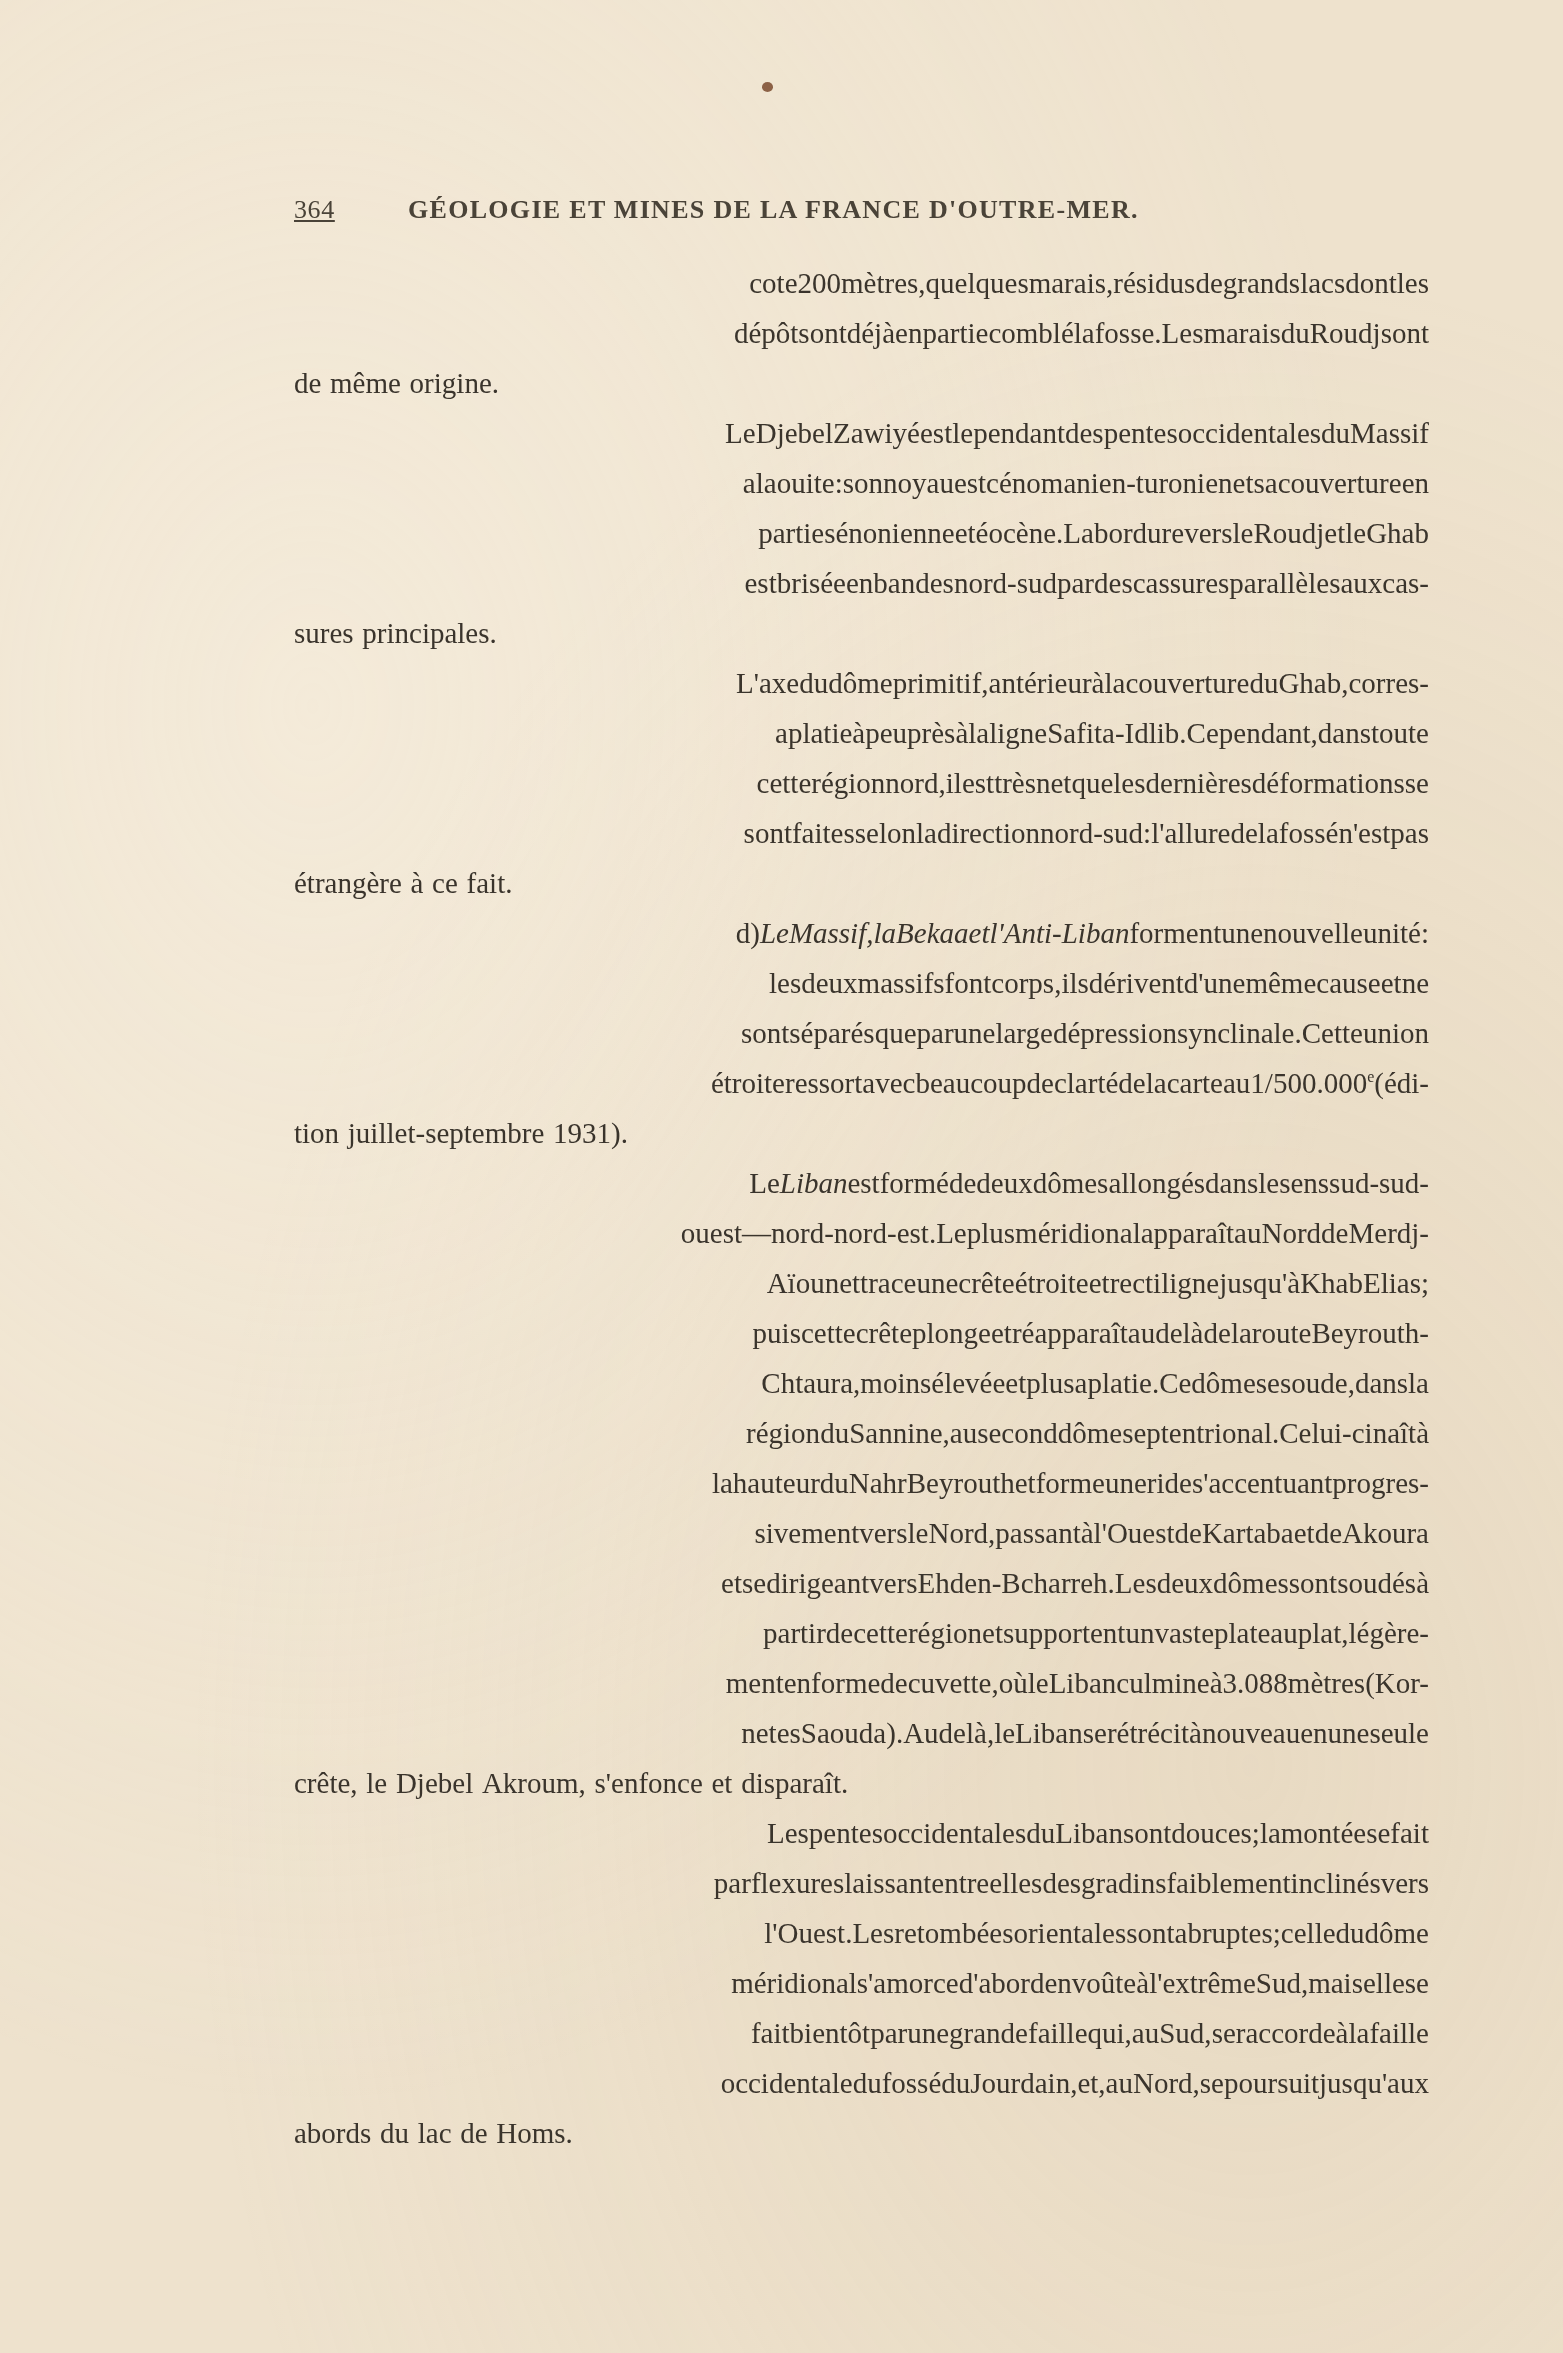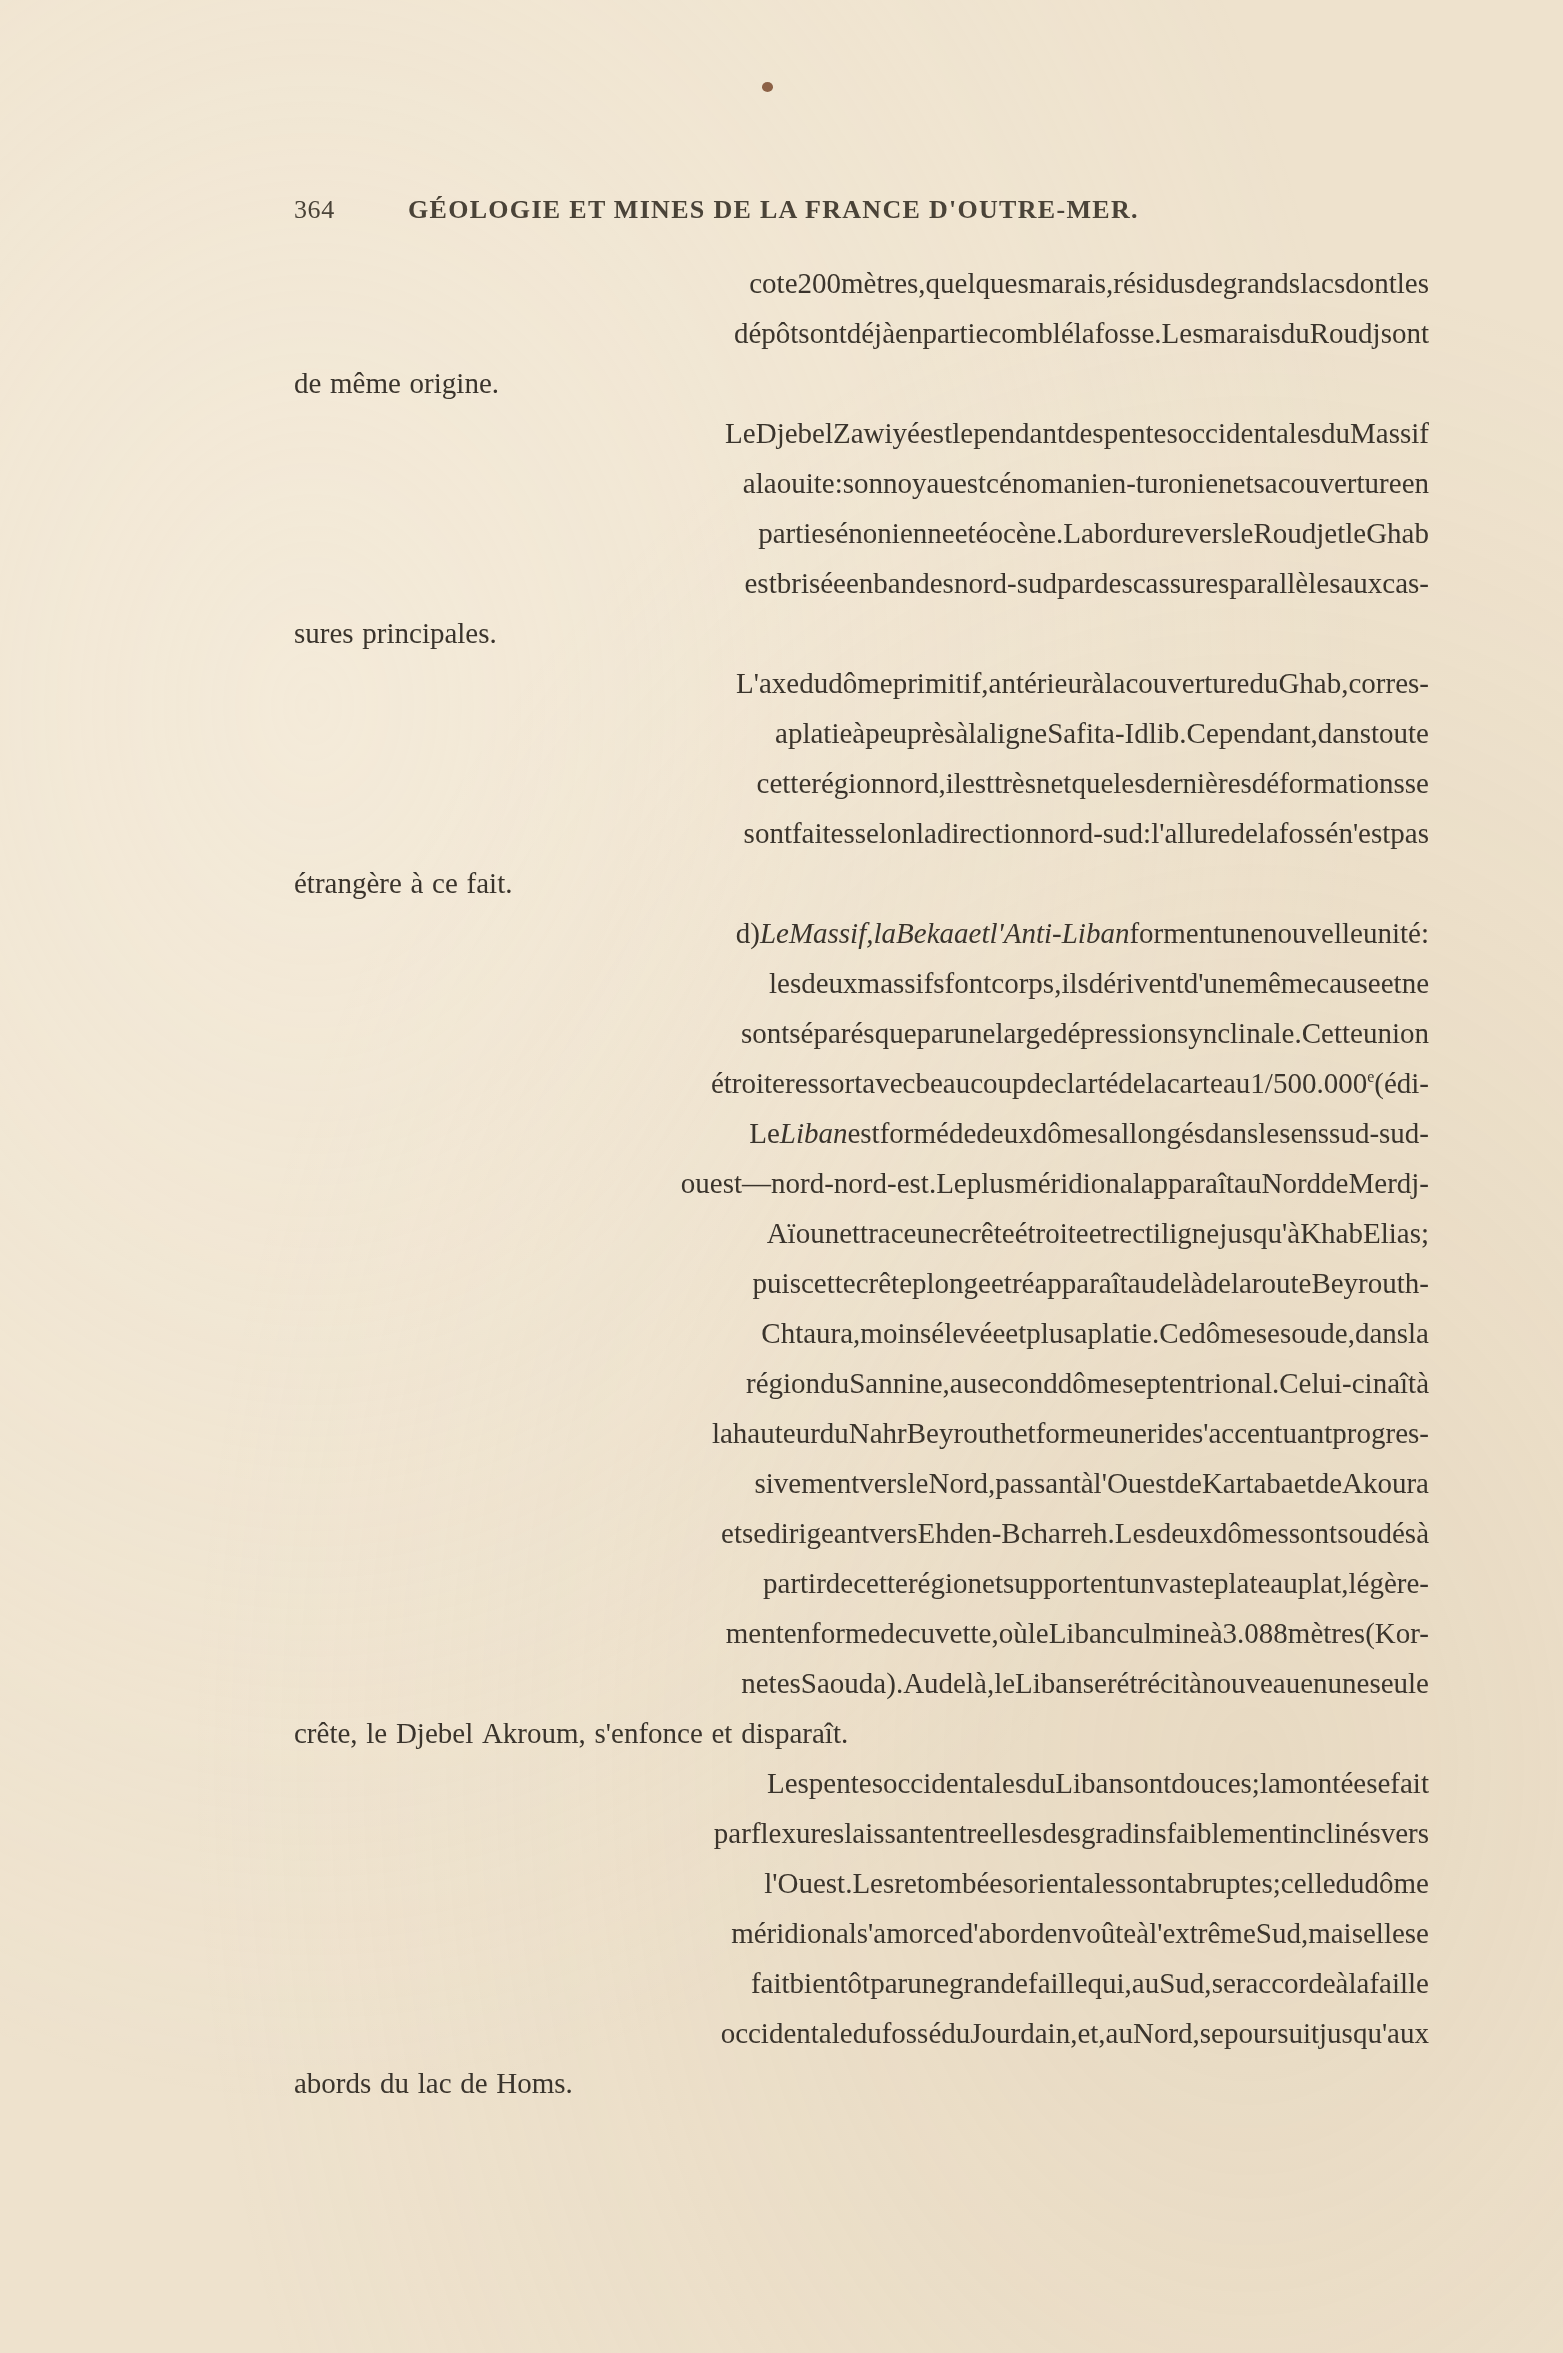--- a/index.html
+++ b/index.html
@@ -15,21 +15,21 @@
   }
   .spot {
     position:absolute; left:762px; top:82px; width:11.3px; height:10px;
     border-radius:50%; background:#7a4a2e; opacity:0.85;
   }
   .header {
     position:absolute; left:294px; top:195px; width:1138px; height:38px;
     font-size:26px; letter-spacing:0.6px; white-space:nowrap;
     color:#4a4338;
   }
-  .header .pno { position:absolute; left:0; top:0; }
+  .header .pno { position:absolute; left:0; top:0;text-decoration:underline; }
   .header .title { position:absolute; left:114px; top:0; letter-spacing:1.3px;font-weight:bold; }
   .body {
     position:absolute; left:294px; top:258px; width:1135px;
   }
   .line {
     height:50px; line-height:50px; font-size:29px;
     text-align:justify; text-align-last:justify; white-space:nowrap;
     display:flex; justify-content:flex-end;
   }
   .line.indent { padding-left:41px; }
@@ -247,20 +247,25 @@
       <span class="w">beaucoup</span>
       <span class="w">de</span>
       <span class="w">clarté</span>
       <span class="w">de</span>
       <span class="w">la</span>
       <span class="w">carte</span>
       <span class="w">au</span>
       <span class="w">1/500.000<sup>e</sup></span>
       <span class="w">(édi-</span>
     </div>
+    <div class="line last">
+      <span class="w">tion</span>
+      <span class="w">juillet-septembre</span>
+      <span class="w">1931).</span>
+    </div>
     <div class="line indent">
       <span class="w">Le</span>
       <span class="w"><i>Liban</i></span>
       <span class="w">est</span>
       <span class="w">formé</span>
       <span class="w">de</span>
       <span class="w">deux</span>
       <span class="w">dômes</span>
       <span class="w">allongés</span>
       <span class="w">dans</span>

